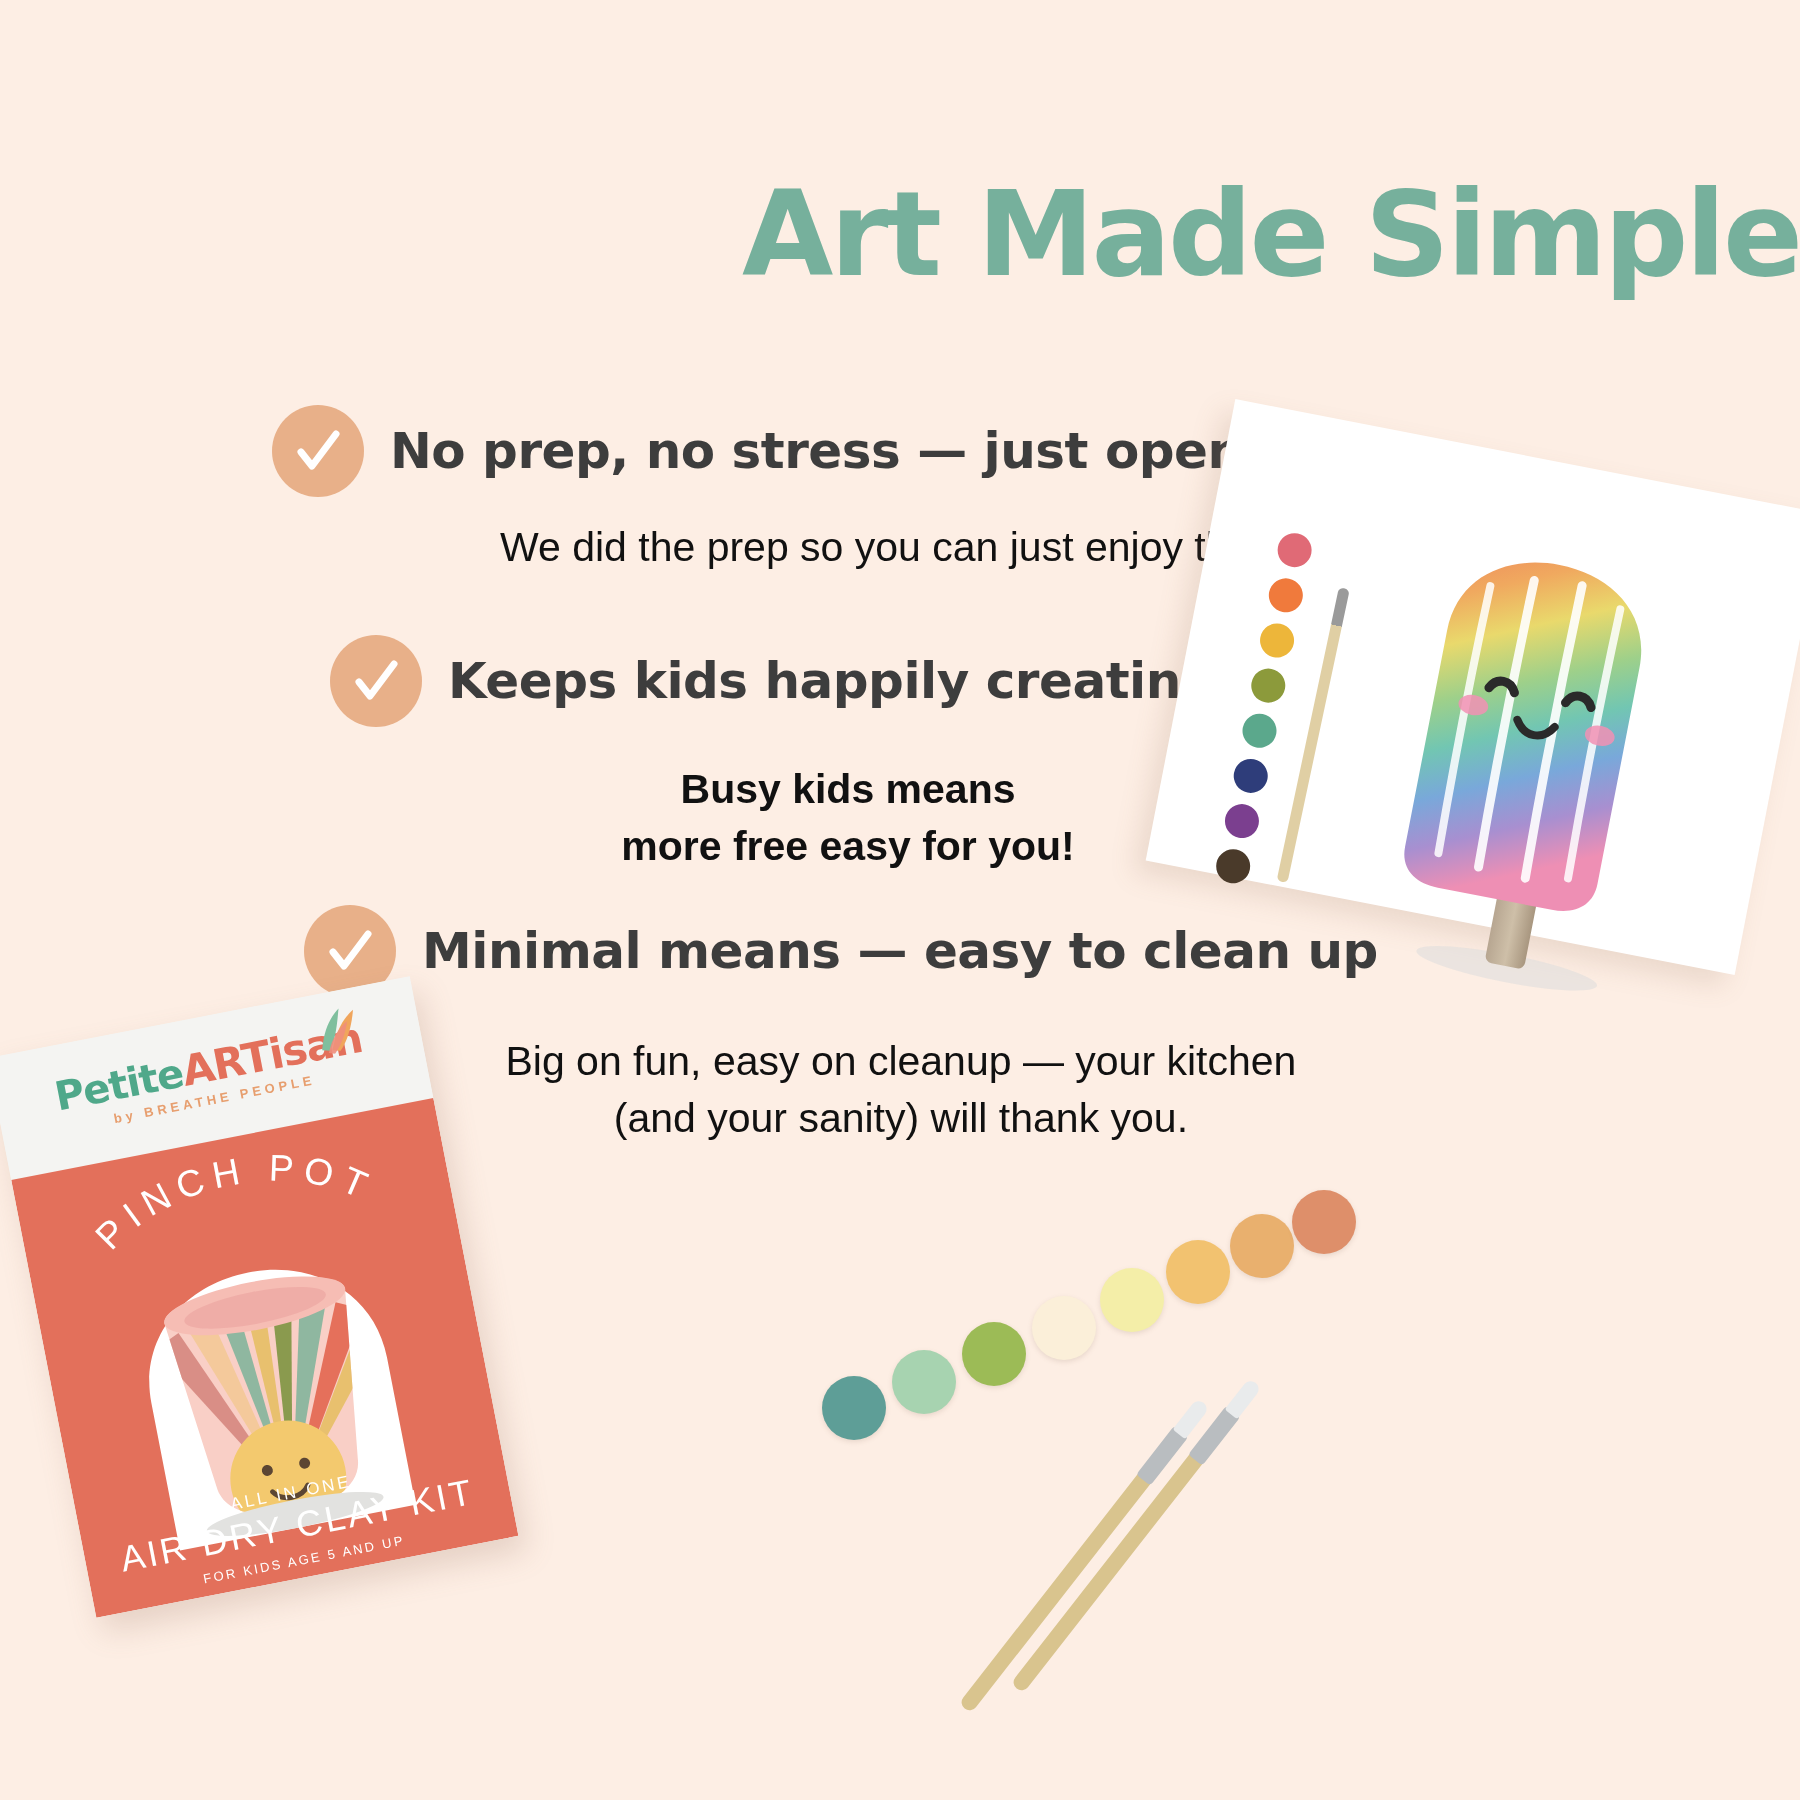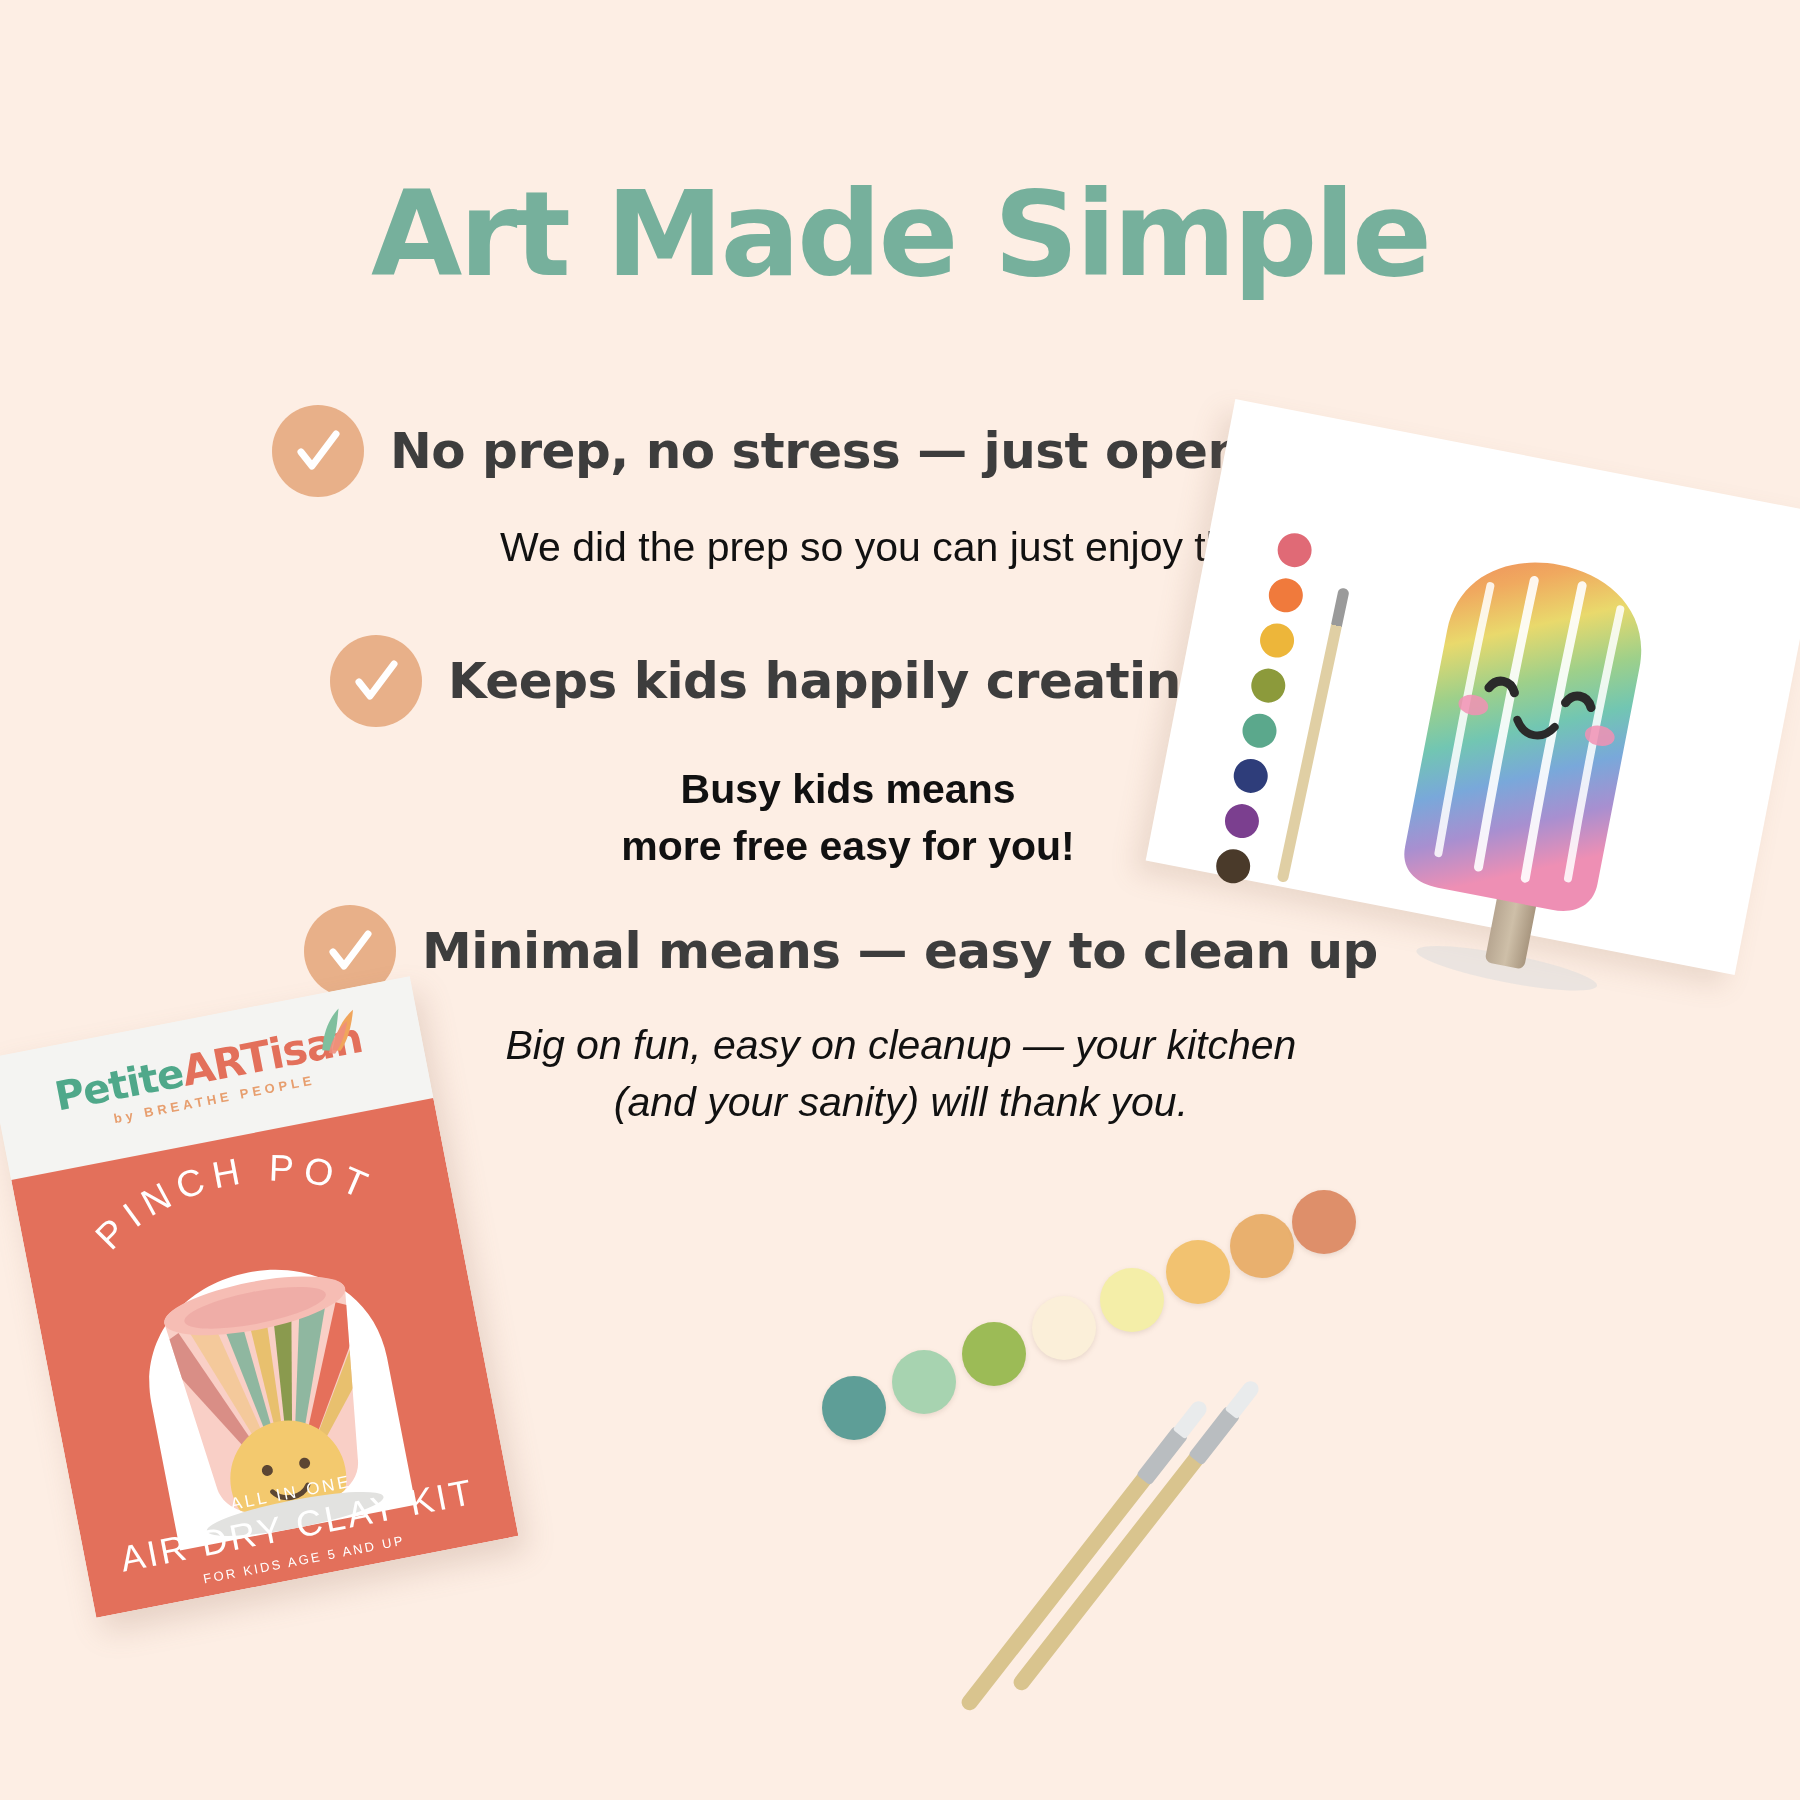--- a/index.html
+++ b/index.html
@@ -6,21 +6,21 @@
   body{
     width:1800px;height:1800px;overflow:hidden;position:relative;
     background:#FDEEE4;
     font-family:"Liberation Sans", sans-serif;
   }
   #stage{position:absolute;inset:0;overflow:hidden;}
 
   
   .title{
     position:absolute;left:0;right:0;top:175px;
-    text-align:center;
+    text-align:right;
     font-family:"DejaVu Sans", sans-serif;
     font-weight:bold;
     font-size:118px;
     letter-spacing:-3px;
     color:#76B09C;
     line-height:1;
   }
 
   
   .bullet-block{position:absolute;}
@@ -49,21 +49,21 @@
   }
 
   
   #b1{left:272px;top:405px;}
   #b1 .bullet-body{margin-top:22px;margin-left:110px;}
   
   #b2{left:330px;top:635px;}
   #b2 .bullet-body{margin-top:34px;margin-left:150px;font-weight:bold;}
   
   #b3{left:304px;top:905px;}
-  #b3 .bullet-body{margin-top:20px;margin-left:120px;font-style:italic;}
+  #b3 .bullet-body{margin-top:36px;margin-left:120px;}
 
   
   .pop-card{
     position:absolute;
     left:1185px;top:452px;
     width:600px;height:470px;
     background:#FFFFFF;
     transform:rotate(11deg);
     box-shadow:-10px 14px 26px rgba(150,110,90,.17);
   }

